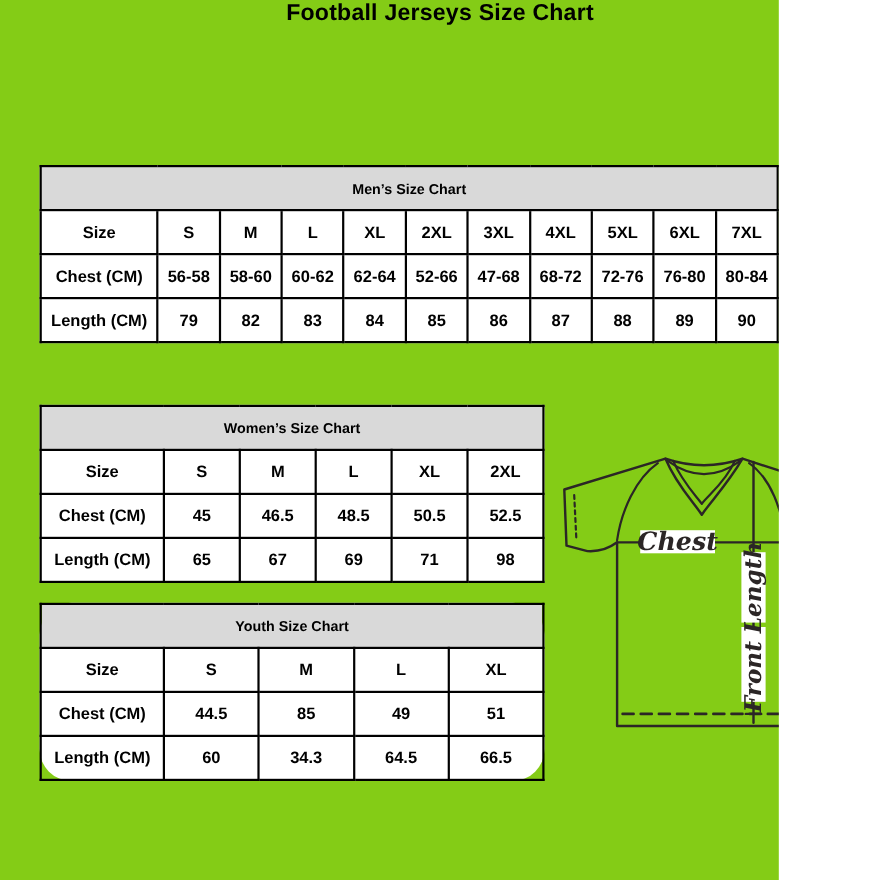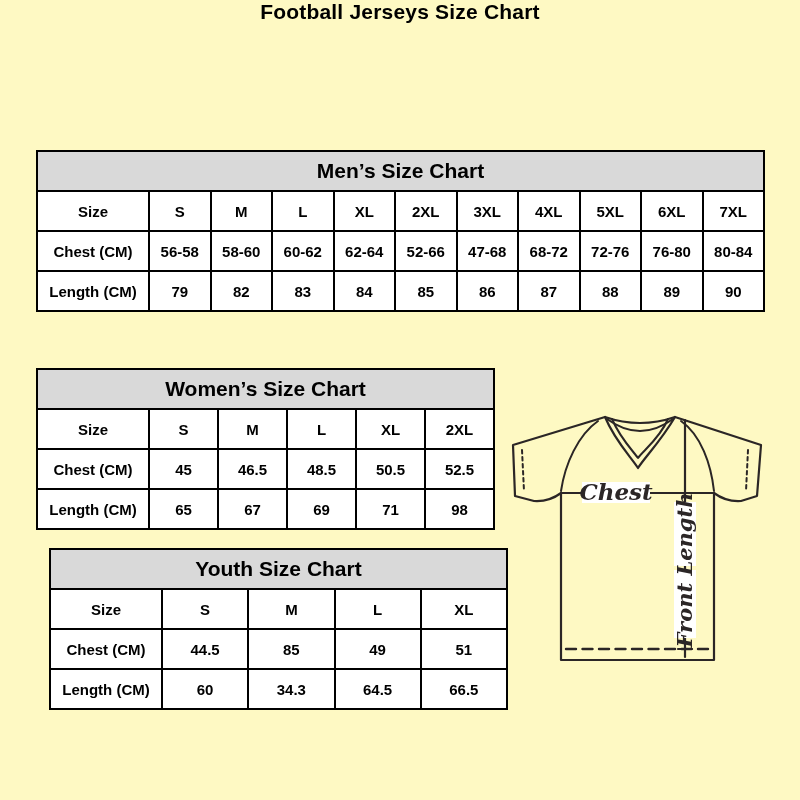--- a/index.html
+++ b/index.html
@@ -1,18 +1,18 @@
 <!DOCTYPE html>
 <html><head>
 <meta charset="utf-8">
 <style>
   html,body { margin:0; padding:0; background:#fff; }
   .canvas {
-    position:relative; width:800px; height:800px;
-    background:#fef9c3; overflow:hidden;
+    position:relative; width:708px; height:800px;
+    background:#84cc16; overflow:hidden;
     font-family:"Liberation Sans", sans-serif;
     color:#000;
   }
   .page-title {
     position:absolute; left:0; top:96; width:800px;
     margin:0; text-align:center;
     font-size:21px; font-weight:bold; letter-spacing:0.2px;
   }
   table.size-table {
     position:absolute;
@@ -27,25 +27,25 @@
     text-align:center;
     vertical-align:middle;
     font-weight:bold;
     font-size:15px;
     font-family:"Liberation Sans", sans-serif;
     overflow:hidden;
     white-space:nowrap;
   }
   table.size-table th.chart-header {
     background:#d9d9d9;
-    font-size:21px;
+    font-size:13px;
   }
   #mens-table   { left:36px; top:150px; }
   #womens-table { left:36px; top:368px; }
-  #youth-table  { left:49px; top:548px; }
+  #youth-table  { left:36px; top:548px;border-radius:29px; }
   .jersey-wrap { position:absolute; left:503px; top:394px; width:262px; height:274px; }
   .jersey-label {
     font-family:"DejaVu Serif", "Liberation Serif", serif;
     font-style:italic;
     font-weight:bold;
   }
 </style>
 </head>
 <body>
 

